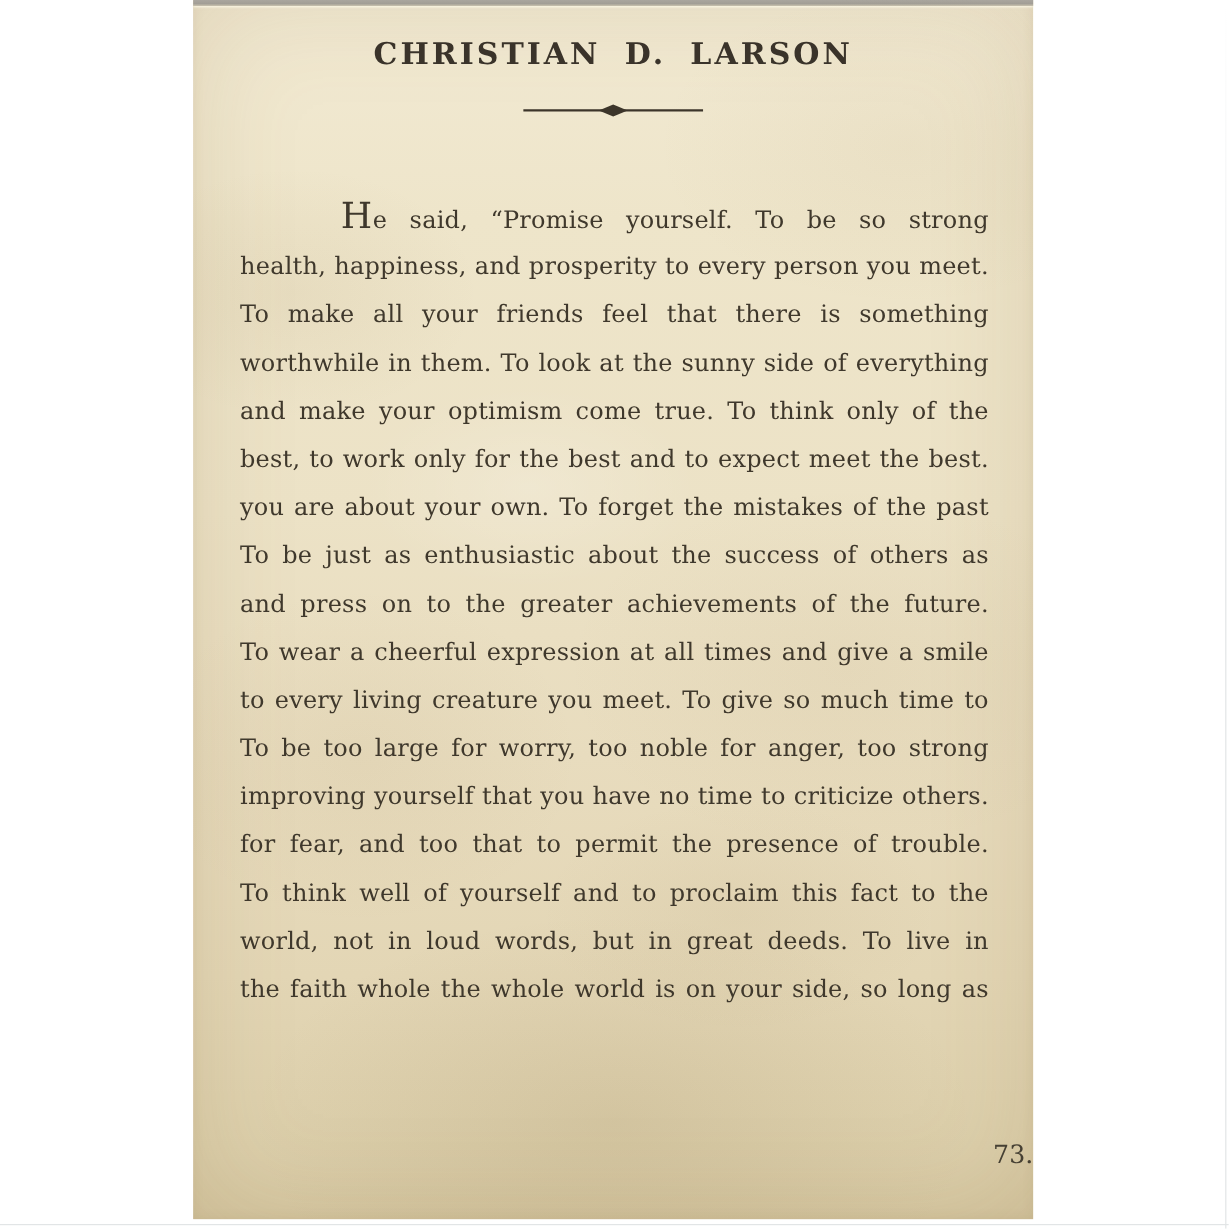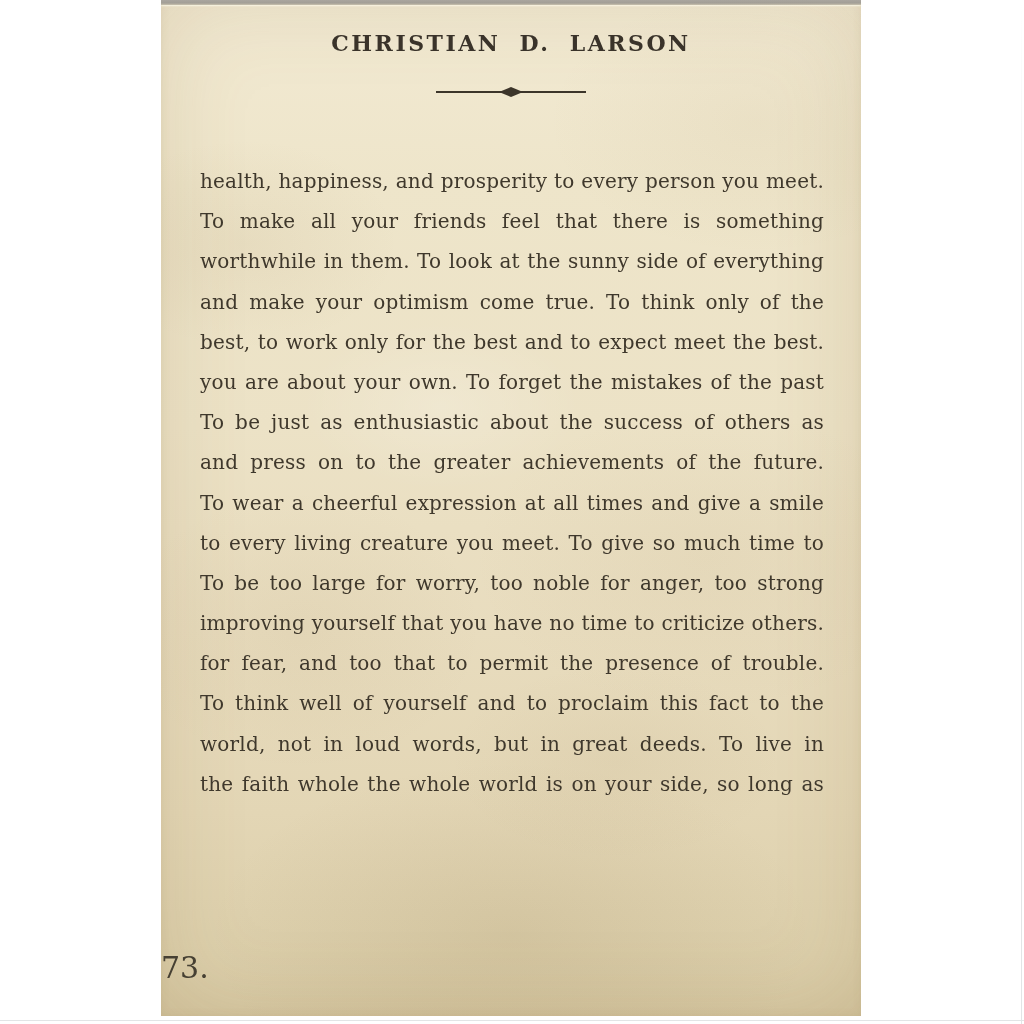--- a/index.html
+++ b/index.html
@@ -61,21 +61,21 @@
     background: linear-gradient(180deg, #aaa69f 0%, #a29e96 60%, #c9c2ae 100%);
     box-shadow: 0 1px 2px rgba(255,252,238,0.8);
   }
   
   .author-title {
     position: absolute;
     left: 0;
     top: 30px;
     width: 100%;
     text-align: center;
-    font-size: 22px;
+    font-size: 25px;
     font-weight: 700;
     letter-spacing: 2.5px;
     word-spacing: 9px;
     color: #3a332a;
     z-index: 2;
   }
   .divider {
     position: absolute;
     left: 0;
     top: 84px;
@@ -111,22 +111,22 @@
   }
   .initial-cap {
     font-size: 30px;
     letter-spacing: 0.5px;
   }
   .page-number {
     position: absolute;
     left: 0;
     top: 950px;
     width: 100%;
-    text-align: left;
-    font-size: 30px;
+    text-align: right;
+    font-size: 21px;
     color: #464033;
     font-feature-settings: "onum";
     z-index: 2;
   }
   
   .card-edge-bottom {
     position: absolute;
     left: 0;
     top: 1020px;
     width: 1024px;
@@ -156,20 +156,23 @@
     <div class="divider">
       <span>
         <svg width="150" height="14" viewBox="0 0 150 14" xmlns="http://www.w3.org/2000/svg">
           <line x1="0" y1="7" x2="150" y2="7" stroke="#3c352a" stroke-width="2"></line>
           <path d="M63 7 L75 2 L87 7 L75 12 Z" fill="#3c352a"></path>
         </svg>
       </span>
     </div>
 
     <div class="quote-block">
+      <div class="qline first">
+        <span class="initial-cap">H</span><span>e said, “Promise yourself. To be so strong</span>
+      </div>
       <div class="qline">health, happiness, and prosperity to every person you meet.</div>
       <div class="qline">To make all your friends feel that there is something</div>
       <div class="qline">worthwhile in them. To look at the sunny side of everything</div>
       <div class="qline">and make your optimism come true. To think only of the</div>
       <div class="qline">best, to work only for the best and to expect meet the best.</div>
       <div class="qline">you are about your own. To forget the mistakes of the past</div>
       <div class="qline">To be just as enthusiastic about the success of others as</div>
       <div class="qline">and press on to the greater achievements of the future.</div>
       <div class="qline">To wear a cheerful expression at all times and give a smile</div>
       <div class="qline">to every living creature you meet. To give so much time to</div>

